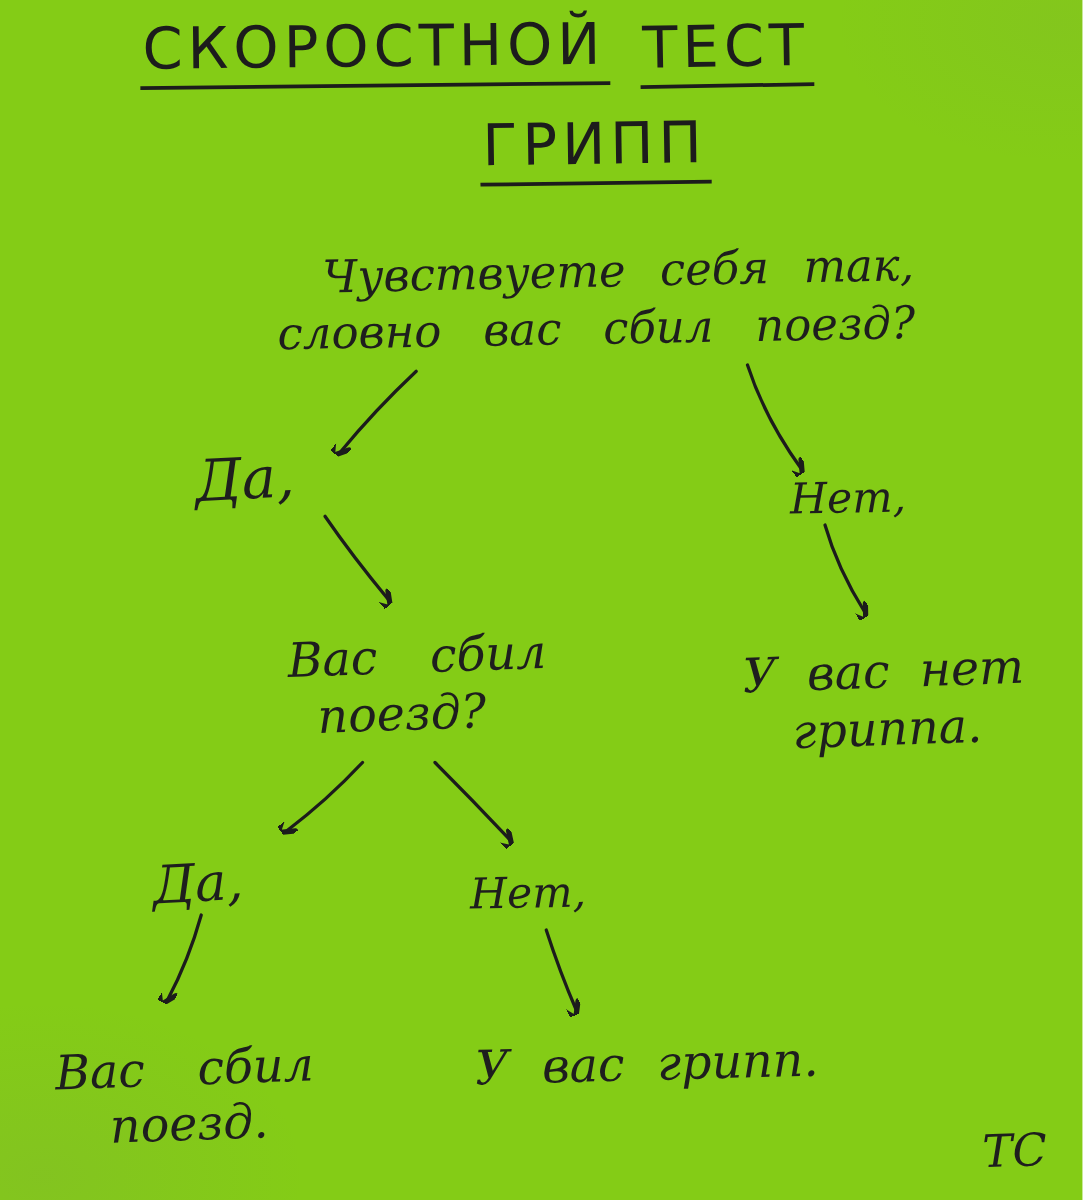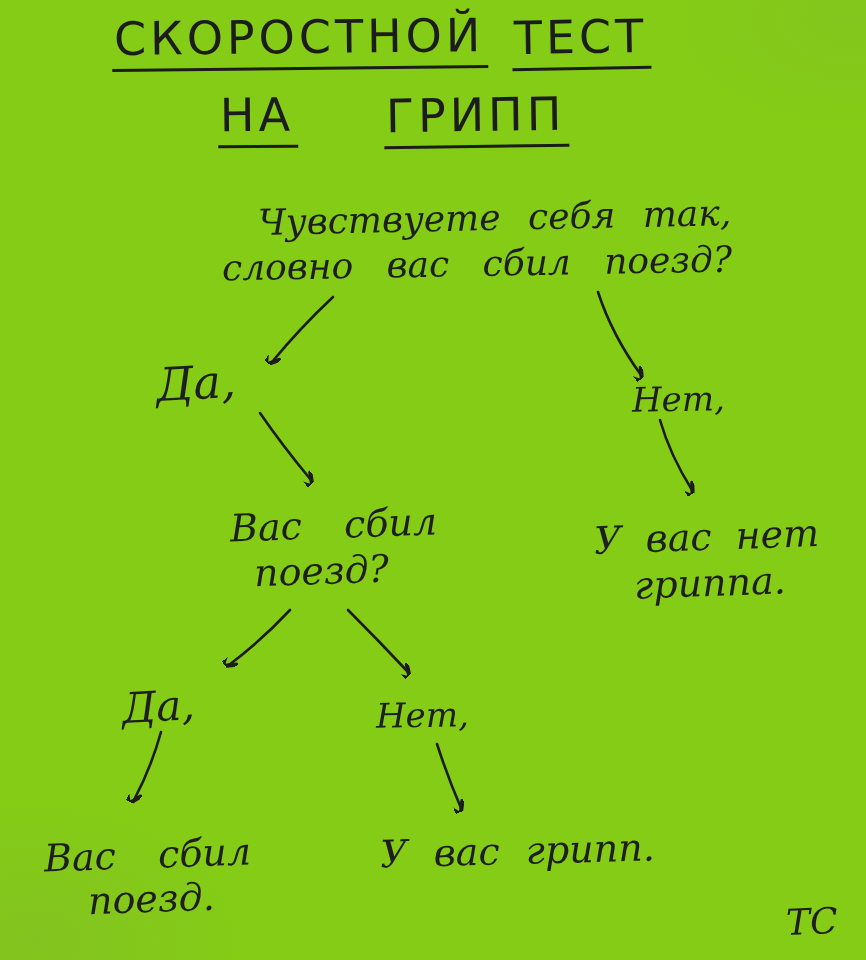--- a/index.html
+++ b/index.html
@@ -82,21 +82,20 @@
     stroke-linecap: round;
   }
 </style>
 </head>
 <body>
 
 <div class="page">
 
   <span class="title-word t1w1">СКОРОСТНОЙ</span>
   <span class="title-word t1w2">ТЕСТ</span>
-  <span class="title-word t2w1">НА</span>
   <span class="title-word t2w2">ГРИПП</span>
 
   <div class="hw q1-line1">Чувствуете себя так,</div>
   <div class="hw q1-line2">словно вас сбил поезд?</div>
 
   <div class="hw yes-1">Да,</div>
   <div class="hw no-1">Нет,</div>
 
   <div class="hw q2-line1">Вас сбил</div>
   <div class="hw q2-line2">поезд?</div>

